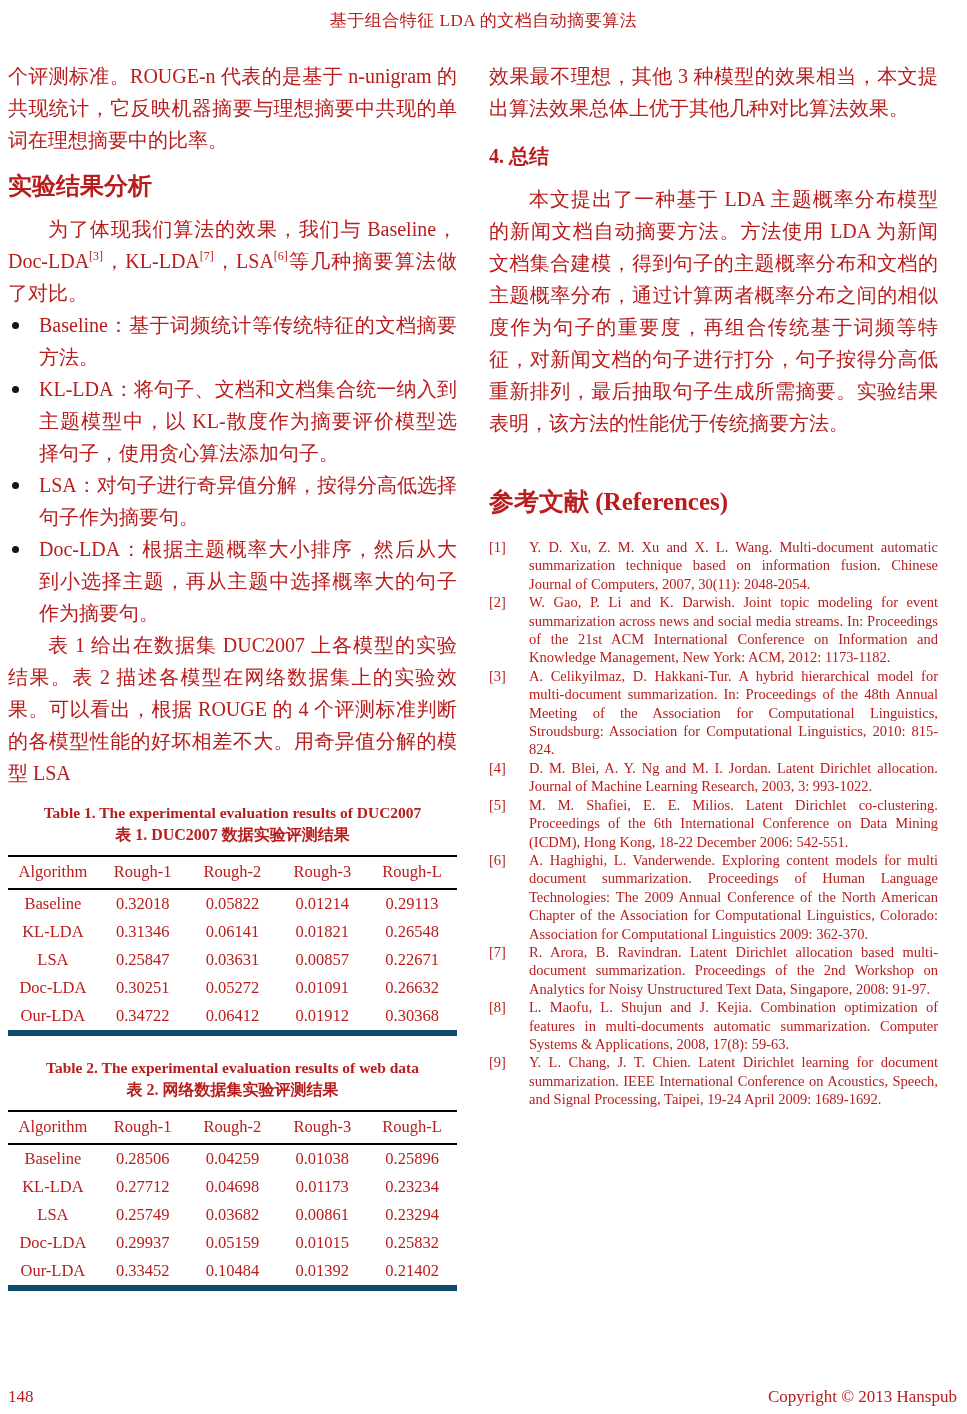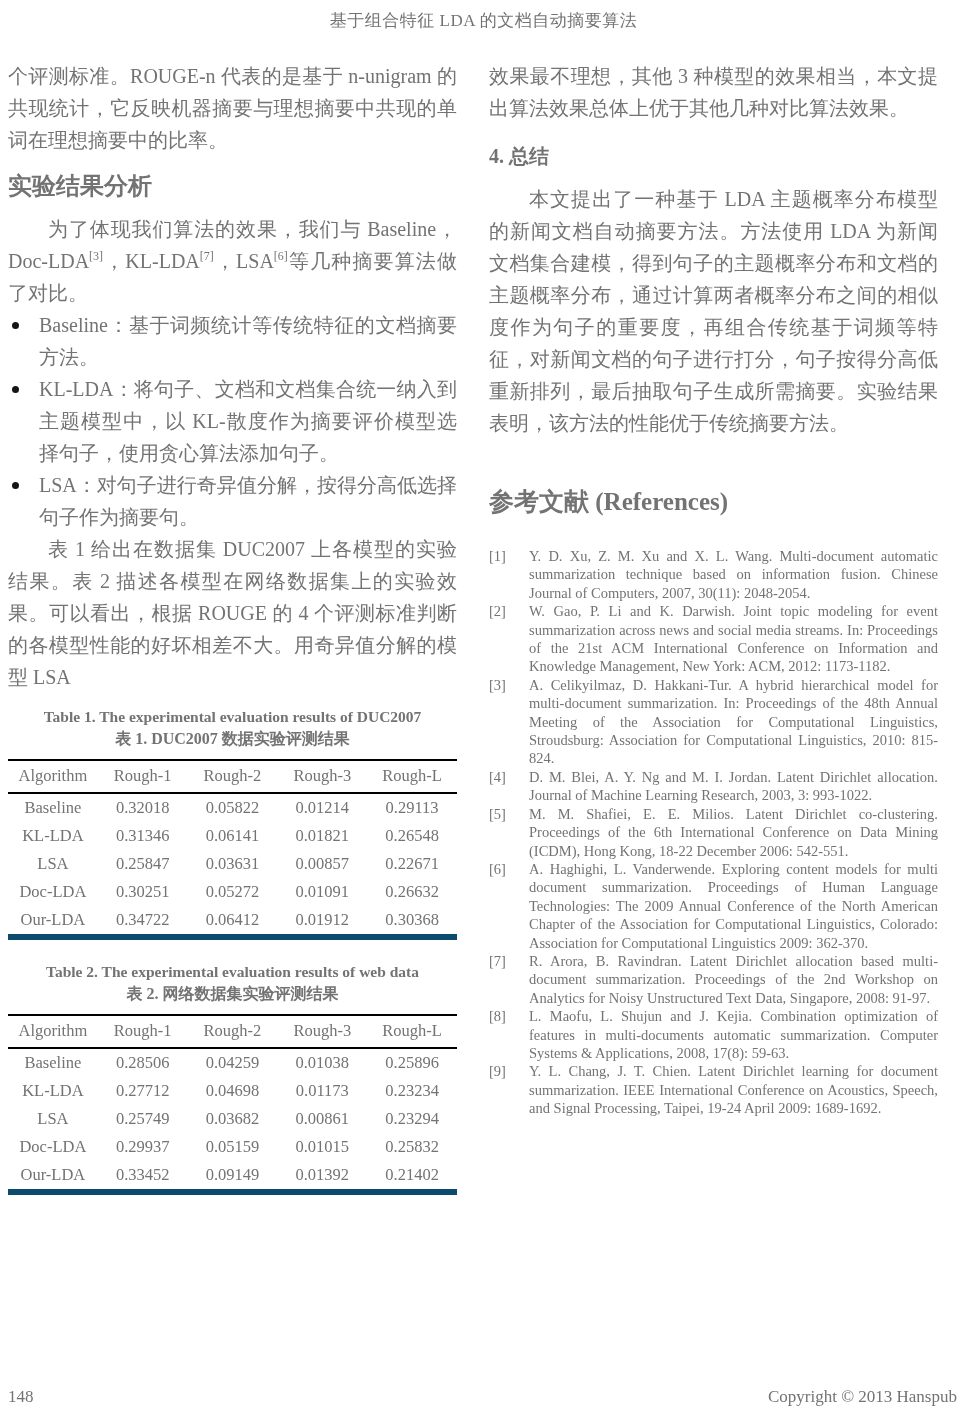--- a/index.html
+++ b/index.html
@@ -1,29 +1,29 @@
 <!DOCTYPE html>
 <html><head>
 <meta charset="utf-8">
 <style>
   html,body{margin:0;padding:0;background:#ffffff;}
   .page{
     position:relative;width:967px;height:1414px;background:#ffffff;overflow:hidden;
-    font-family:"Liberation Serif","DejaVu Serif",serif;color:#737373;
+    font-family:"Liberation Serif","DejaVu Serif",serif;color:#b91c1c;
     -webkit-font-smoothing:antialiased;
   }
   .header{padding-top:9px;text-align:center;font-size:17px;letter-spacing:.5px;}
   .columns{display:flex;gap:32px;padding:0 10px 0 8px;margin-top:28px;}
   .col{width:449px;flex:none;}
   .para{font-size:20px;line-height:32px;text-align:justify;margin:0;}
   .para.indent{text-indent:2em;}
   sup{font-size:12px;line-height:0;}
   .section-heading{font-size:24px;line-height:30px;font-weight:bold;margin:15px 0 12px 0;}
   .summary-heading{font-size:20px;line-height:30px;font-weight:bold;margin:17px 0 12px 0;}
-  .refs-heading{font-size:25px;line-height:32px;font-weight:bold;margin:47px 0 29px 0;}
+  .refs-heading{font-size:25px;line-height:32px;font-weight:bold;margin:47px 0 20px 0;}
   .bullet-list{list-style:none;margin:0;padding:0;}
   .bullet-item{position:relative;padding-left:31px;font-size:20px;line-height:32px;text-align:justify;}
   .bullet-item::before{content:"";position:absolute;left:4px;top:13px;width:7px;height:7px;border-radius:50%;background:#151515;}
   .table-block{margin-top:14px;}
   .table-block.second{margin-top:22px;}
   .table-caption{text-align:center;font-weight:bold;font-size:15.5px;line-height:20px;}
   .table-caption.zh{font-size:16px;line-height:23px;}
   table.data-table{width:100%;border-collapse:collapse;margin-top:9px;border-top:2px solid #000;border-bottom:6px solid #0c4a6e;table-layout:fixed;}
   .data-table th{font-weight:normal;font-size:16.5px;padding:5px 0 6px 0;border-bottom:2px solid #000;text-align:center;}
   .data-table td{font-size:16.5px;padding:4px 0;text-align:center;}
@@ -48,20 +48,21 @@
       <p class="para">个评测标准。ROUGE-n 代表的是基于 n-unigram 的共现统计，它反映机器摘要与理想摘要中共现的单词在理想摘要中的比率。</p>
 
       <h2 class="section-heading">实验结果分析</h2>
 
       <p class="para indent"><span>为了体现我们算法的效果，我们与 Baseline，Doc-LDA</span><sup>[3]</sup><span>，KL-LDA</span><sup>[7]</sup><span>，LSA</span><sup>[6]</sup><span>等几种摘要算法做了对比。</span></p>
 
       <ul class="bullet-list">
           <li class="bullet-item">Baseline：基于词频统计等传统特征的文档摘要方法。</li>
           <li class="bullet-item">KL-LDA：将句子、文档和文档集合统一纳入到主题模型中，以 KL-散度作为摘要评价模型选择句子，使用贪心算法添加句子。</li>
           <li class="bullet-item">LSA：对句子进行奇异值分解，按得分高低选择句子作为摘要句。</li>
+          <li class="bullet-item">Doc-LDA：根据主题概率大小排序，然后从大到小选择主题，再从主题中选择概率大的句子作为摘要句。</li>
         </ul>
 
       <p class="para indent">表 1 给出在数据集 DUC2007 上各模型的实验结果。表 2 描述各模型在网络数据集上的实验效果。可以看出，根据 ROUGE 的 4 个评测标准判断的各模型性能的好坏相差不大。用奇异值分解的模型 LSA</p>
 
       <div class="table-block">
         <div class="table-caption">Table 1. The experimental evaluation results of DUC2007</div>
         <div class="table-caption zh">表 1. DUC2007 数据实验评测结果</div>
         <table class="data-table">
             <thead>
               <tr>
@@ -150,21 +151,21 @@
               <tr>
                 <td>Doc-LDA</td>
                 <td>0.29937</td>
                 <td>0.05159</td>
                 <td>0.01015</td>
                 <td>0.25832</td>
               </tr>
               <tr>
                 <td>Our-LDA</td>
                 <td>0.33452</td>
-                <td>0.09149</td>
+                <td>0.10484</td>
                 <td>0.01392</td>
                 <td>0.21402</td>
               </tr>
             </tbody>
           </table>
       </div>
     </div>
 
     <div class="col">
       <p class="para">效果最不理想，其他 3 种模型的效果相当，本文提出算法效果总体上优于其他几种对比算法效果。</p>

